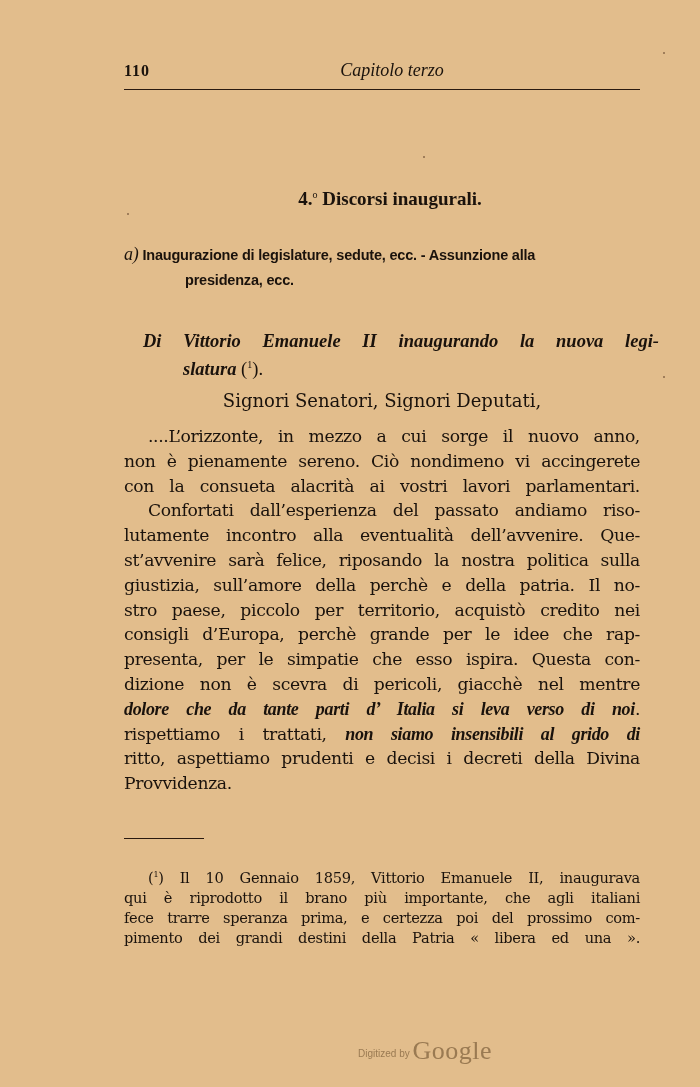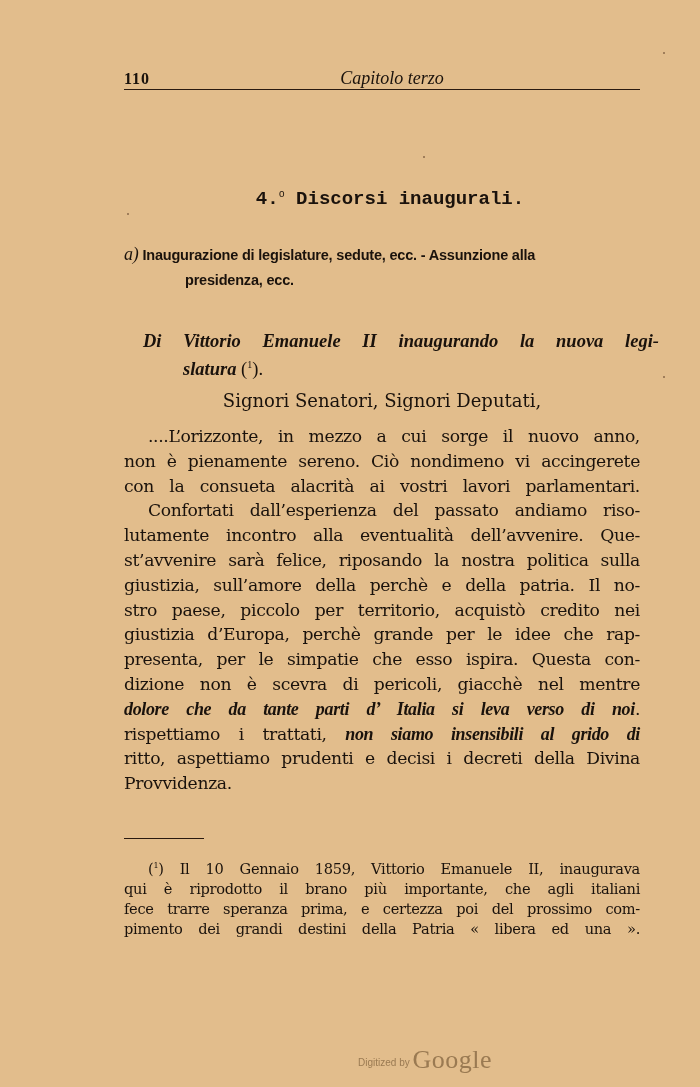--- a/index.html
+++ b/index.html
@@ -16,21 +16,21 @@
       color: #1a120c;
     }
     .page {
       position: absolute;
       left: 0; top: 0;
       width: 700px; height: 1087px;
     }
     .running-head {
       position: absolute;
       left: 124px;
-      top: 68px;
+      top: 60px;
       width: 516px;
       height: 24px;
     }
     .page-number {
       position: absolute;
       left: 0;
       top: 2px;
       font-family: "Liberation Serif", serif;
       font-size: 16px;
       letter-spacing: 1px;
@@ -54,21 +54,21 @@
       width: 516px;
       height: 0;
       border-top: 1.5px solid #2a1a10;
     }
     .section-title {
       position: absolute;
       left: 124px;
       top: 188px;
       width: 516px;
       text-align: center;
-      font-family: Liberation Mono, monospace;
+      font-family: Liberation Serif, serif;
       font-weight: bold;
       font-size: 19px;
       padding-left: 8px;
     }
     .section-title sup {
       font-size: 10px;
       font-weight: normal;
     }
     .subsection {
       position: absolute;
@@ -171,31 +171,31 @@
       letter-spacing: -0.3px;
     }
     .footnote .ln {
       display: block;
       text-align: justify;
       text-align-last: justify;
       white-space: nowrap;
     }
     .footnote .ind {
       padding-left: 24px;
+      margin-top: 9px;
     }
     .footnote sup {
       font-size: 8px;
     }
     .watermark {
       position: absolute;
       left: 358px;
       top: 1036px;
       color: #9a7a52;
       white-space: nowrap;
-      margin-top: 9px;
     }
     .watermark .small {
       font-family: "Liberation Sans", sans-serif;
       font-size: 10px;
       vertical-align: 2px;
     }
     .watermark .brand {
       font-family: "Liberation Serif", serif;
       font-size: 26px;
       letter-spacing: 0.5px;
@@ -245,21 +245,21 @@
 
   <div class="body-text">
     <span class="ln ind">....L’orizzonte, in mezzo a cui sorge il nuovo anno,</span>
     <span class="ln">non è pienamente sereno. Ciò nondimeno vi accingerete</span>
     <span class="ln">con la consueta alacrità ai vostri lavori parlamentari.</span>
     <span class="ln ind">Confortati dall’esperienza del passato andiamo riso-</span>
     <span class="ln">lutamente incontro alla eventualità dell’avvenire. Que-</span>
     <span class="ln">st’avvenire sarà felice, riposando la nostra politica sulla</span>
     <span class="ln">giustizia, sull’amore della perchè e della patria. Il no-</span>
     <span class="ln">stro paese, piccolo per territorio, acquistò credito nei</span>
-    <span class="ln">giustizia d’Europa, perchè grande per le idee che rap-</span>
+    <span class="ln">consigli d’Europa, perchè grande per le idee che rap-</span>
     <span class="ln">presenta, per le simpatie che esso ispira. Questa con-</span>
     <span class="ln">dizione non è scevra di pericoli, giacchè nel mentre</span>
     <span class="ln"><span class="it">dolore che da tante parti d’ Italia si leva verso di noi</span><span>.</span></span>
     <span class="ln"><span>rispettiamo i trattati, </span><span class="it">non siamo insensibili al grido di</span></span>
     <span class="ln">ritto, aspettiamo prudenti e decisi i decreti della Divina</span>
     <span class="ln last">Provvidenza.</span>
   </div>
 
   <div class="fn-rule"></div>
 

